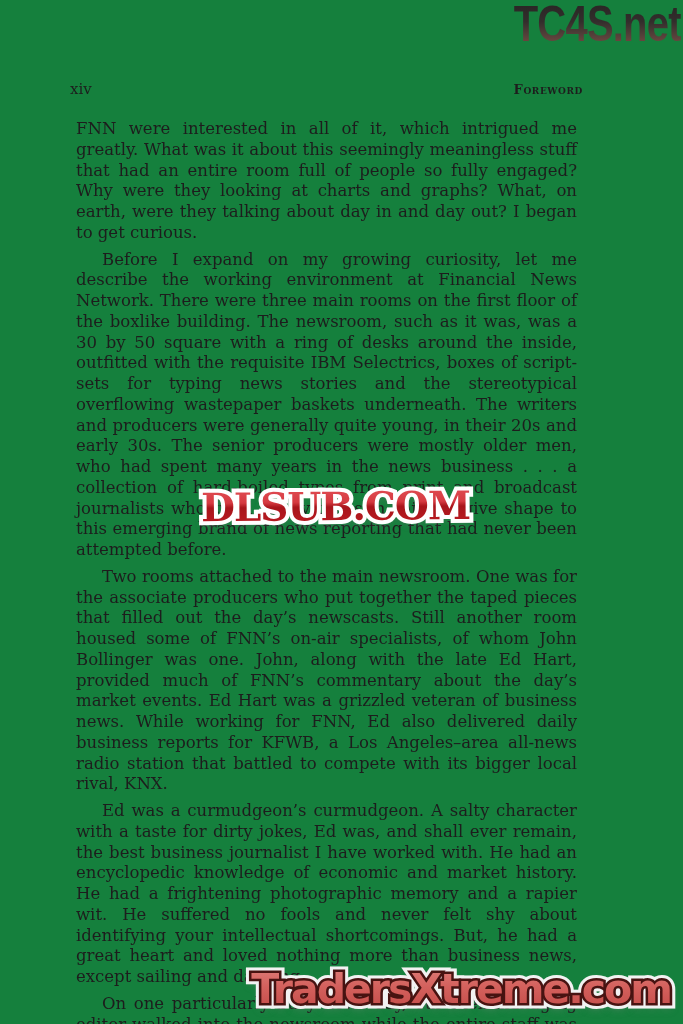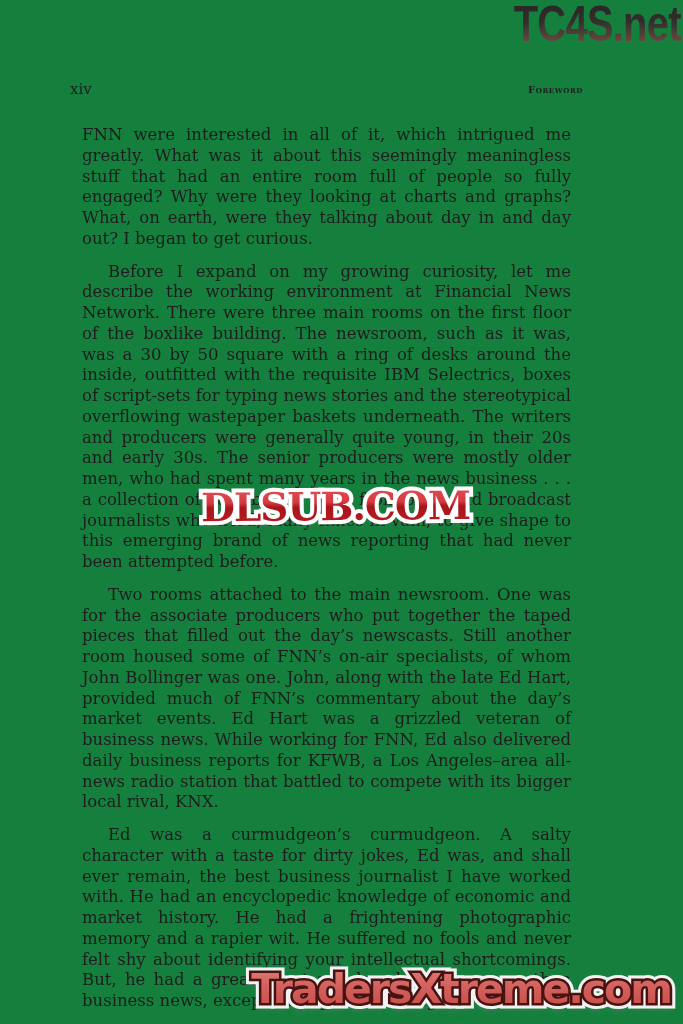--- a/index.html
+++ b/index.html
@@ -28,34 +28,34 @@
   }
 
   
   .running-header {
     position:absolute; top:80px; left:70px; width:513px;
     display:flex; justify-content:space-between; align-items:center;
     color:#1d1d1d;
   }
   .folio { font-size:15px; }
   .running-title {
-    font-size:10px;
+    font-size:13px;
     font-variant:small-caps;
     letter-spacing:0.6px;
     font-weight:600;
   }
 
   
   .body-text {
     position:absolute; top:113px; left:70px; width:513px;
     font-size:16.5px; line-height:20.75px;
     color:#1d1d1d;
     text-align:justify;
   }
-  .body-text p { margin:12px; }
+  .body-text p { margin:6px; }
   .body-text p.indent { text-indent:26px; }
 
   
   .wm-middle {
     position:absolute; left:201px; top:482px;
     font-family:"DejaVu Serif", serif;
     font-weight:bold;
     font-size:39px; line-height:48px;
     letter-spacing:-1px;
     white-space:nowrap;

